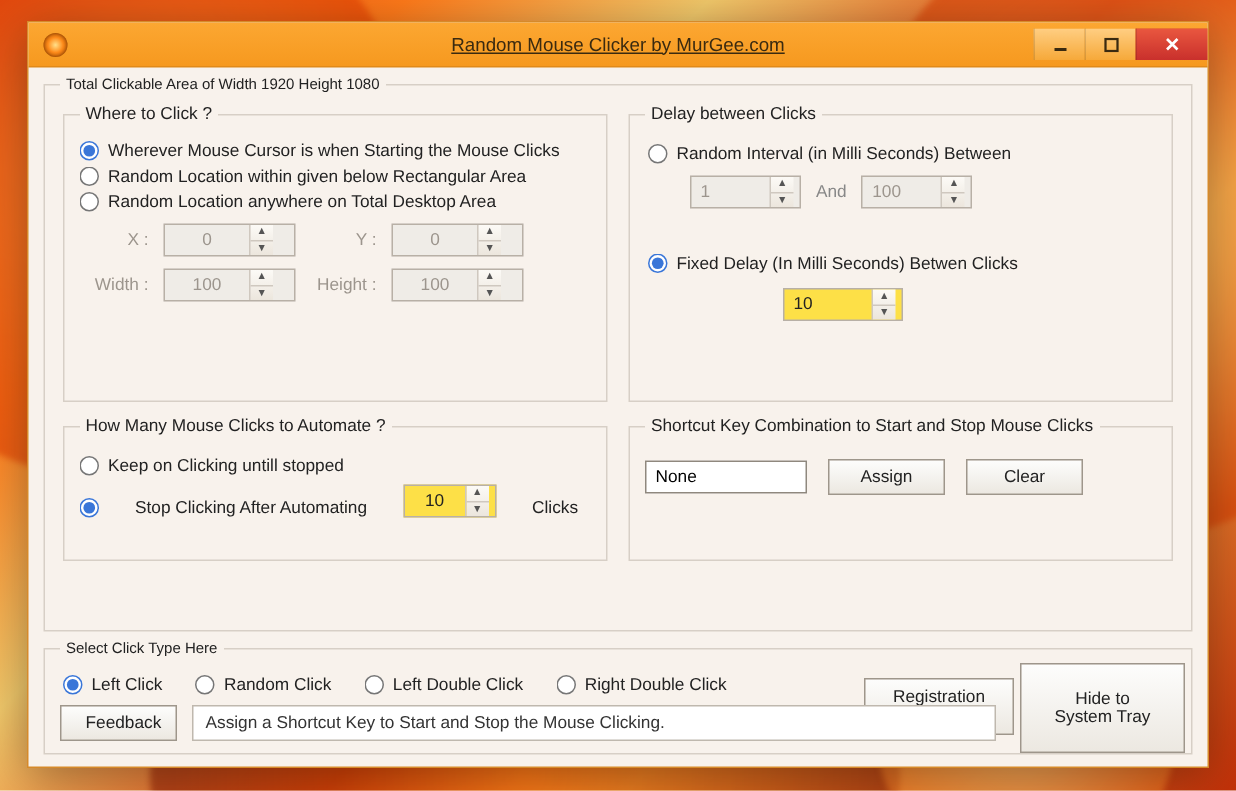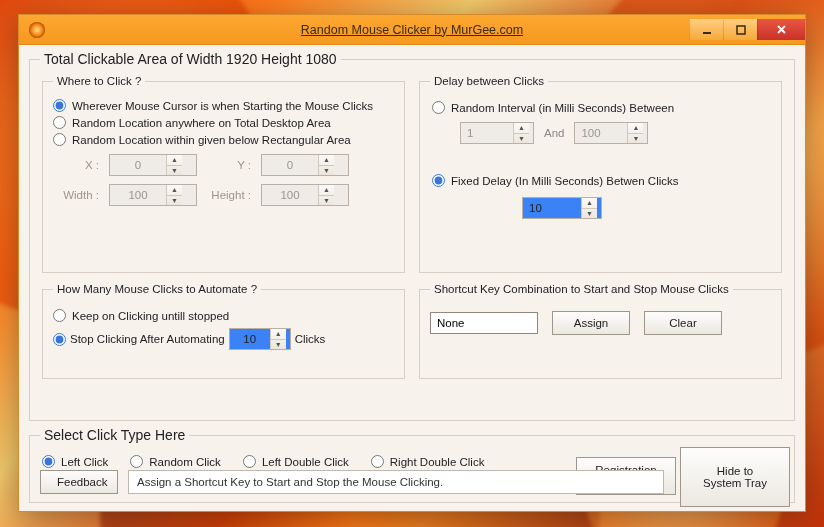--- a/index.html
+++ b/index.html
@@ -46,21 +46,21 @@
 
   .client {
     position:absolute; top:30px; left:0; right:0; bottom:0;
     padding:8px 10px 8px 10px; font-size:11.5px; color:#222;
   }
 
   fieldset.group {
     border:1px solid #d7cfc6; margin:0; padding:8px 10px 10px 10px;
     background:transparent;
   }
-  fieldset.group > legend { padding:0 4px; font-size:14px; color:#222; }
+  fieldset.group > legend { padding:0 4px; font-size:10px; color:#222; }
 
   .outer-group { position:absolute; left:10px; right:10px; top:6px; height:370px; }
   .row-top { display:flex; gap:10px; }
   .col { flex:1; display:flex; flex-direction:column; gap:10px; }
   .where-group { height:198px; }
   .delay-group { height:198px; }
   fieldset.inner { border:1px solid #d7cfc6; padding:8px 10px 10px 10px; }
   fieldset.inner legend { padding:0 4px; font-size:11.5px; }
 
   .radio-row { display:flex; align-items:center; gap:6px; margin:4px 0; }
@@ -68,21 +68,21 @@
   input[type=radio] { width:13px;height:13px; accent-color:#3a76d8; margin:0; }
 
   .coord-grid {
     margin-top:8px; display:grid;
     grid-template-columns: 48px 88px 48px 88px;
     row-gap:8px; column-gap:8px; align-items:center;
     color:#9c958d;
   }
   .coord-grid .lbl { text-align:right; font-size:11.5px; padding-right:2px; }
   .spinner {
-    display:flex; height:22px; border:1px solid #b8b0a6; background:#3b82f6;
+    display:flex; height:22px; border:1px solid #b8b0a6; background:#fde047;
   }
   .spinner.disabled { background:#efece7; color:#9c958d; }
   .spinner input {
     border:none; width:56px; text-align:center; font-size:11.5px; outline:none;
     background:transparent; color:inherit;
   }
   .spinner .arrows {
     width:16px; border-left:1px solid #cfc8bf; display:flex; flex-direction:column;
     background:linear-gradient(#fcfaf6,#ece6dd);
   }
@@ -91,22 +91,22 @@
     font-size:7px; color:#555; line-height:1;
   }
   .spinner .arrows div + div { border-top:1px solid #cfc8bf; }
 
   .delay-body { padding:2px 2px 0 2px; }
   .delay-random-row { display:flex; align-items:center; gap:10px; margin:8px 0 12px 28px; color:#888; }
   .delay-fixed-row { display:flex; align-items:center; gap:10px; margin:10px 0 0 90px; }
 
   .howmany-group { height:96px; }
   .shortcut-group { height:96px; }
-  .howmany-body .radio-row { margin:6px 0; }
-  .afterrow { display:flex; align-items:center; gap:4px; }
+  .howmany-body .radio-row { margin:6px 0;align-items:flex-end; }
+  .afterrow { display:flex; align-items:center; gap:24px; }
 
   .shortcut-body { display:flex; align-items:center; gap:14px; margin-top:8px; }
   .txtbox {
     height:22px; border:1px solid #8f887e; padding:0 6px; background:#fff;
     font-size:11.5px; outline:none;
   }
   .shortcut-body .txtbox { width:108px; }
   .btn {
     height:24px; padding:0 16px; font-size:11.5px;
     background:linear-gradient(#fdfdfc,#ece8e1);
@@ -166,25 +166,25 @@
 
         <div class="col">
           <fieldset class="inner where-group">
             <legend>Where to Click ?</legend>
             <div class="radio-row">
               <input type="radio" name="where" checked="" style="">
               <label>Wherever Mouse Cursor is when Starting the Mouse Clicks</label>
             </div>
             <div class="radio-row">
               <input type="radio" name="where" style="">
-              <label>Random Location anywhere on Total Desktop Area</label>
+              <label>Random Location within given below Rectangular Area</label>
             </div>
             <div class="radio-row">
               <input type="radio" name="where" style="">
-              <label>Random Location within given below Rectangular Area</label>
+              <label>Random Location anywhere on Total Desktop Area</label>
             </div>
             <div class="coord-grid">
               <div class="lbl">X :</div>
               <div class="spinner disabled">
                 <input disabled="" value="0" style="">
                 <div class="arrows">
                     <div>▲</div>
                     <div>▼</div>
                   </div>
               </div>

